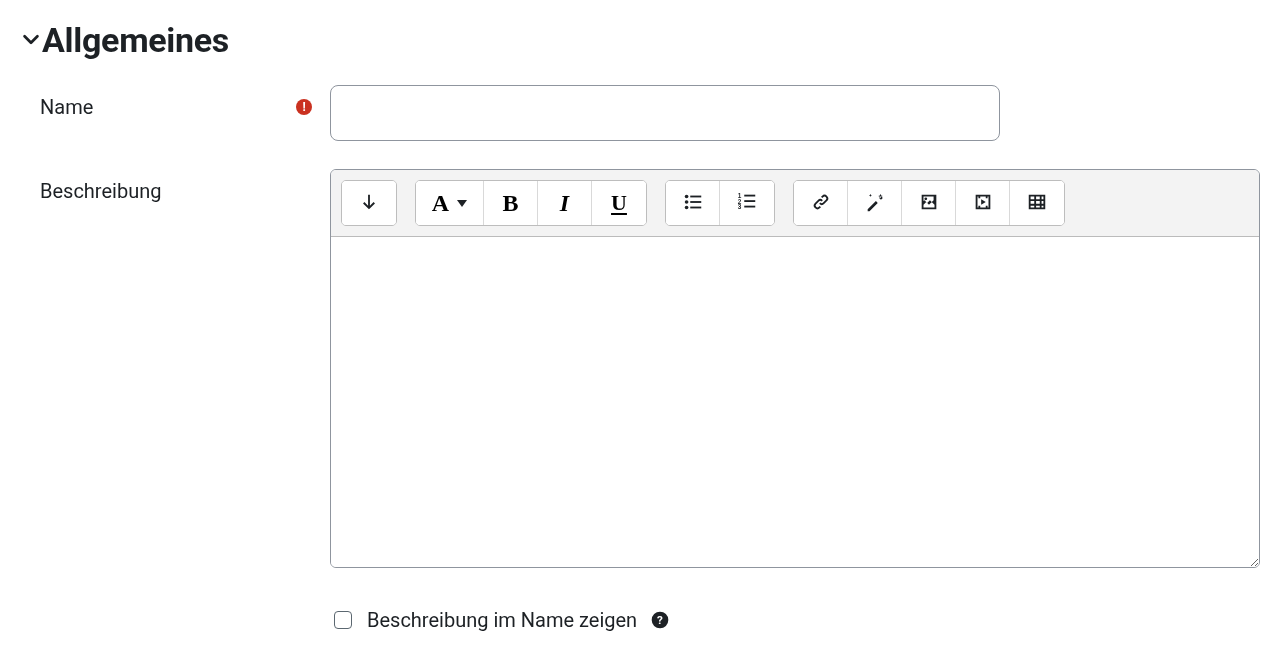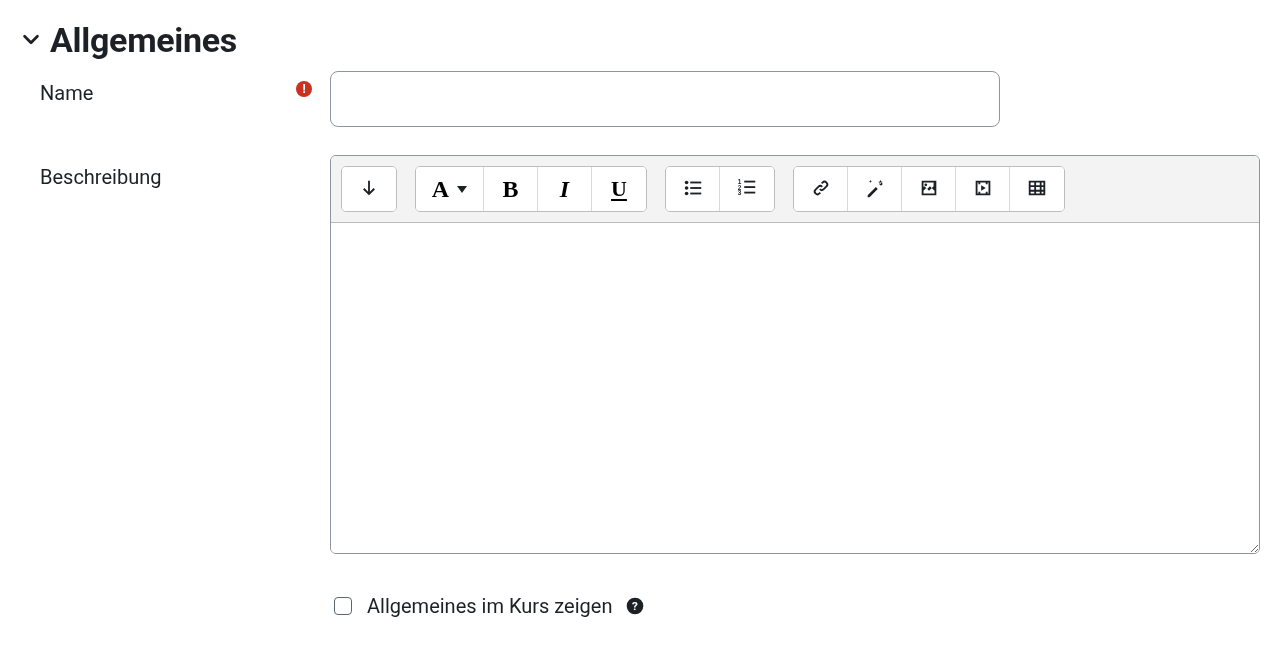--- a/index.html
+++ b/index.html
@@ -11,22 +11,22 @@
     color: #1d2125;
     background: #fff;
   }
   .page {
     width: 1280px;
     padding: 10px 20px 30px 20px;
   }
   .section-header {
     display: flex;
     align-items: center;
-    gap: 8px;
-    margin: 10px 0 11px 0;
+    gap: 0;
+    margin: 10px 0 25px 0;
   }
   .section-header .chev svg {
     width: 22px;
     height: 22px;
     display: block;
   }
   .section-title {
     font-size: 34px;
     font-weight: 700;
     letter-spacing: -0.3px;
@@ -34,20 +34,21 @@
   .form-row {
     display: flex;
     align-items: flex-start;
     margin-bottom: 28px;
   }
   .label-col {
     width: 310px;
     padding-left: 20px;
     padding-top: 10px;
     display: flex;
+    align-items: center;
     gap: 8px;
     font-size: 20px;
     color: #1d2125;
   }
   .label-col.top-align { align-items:flex-start; }
   .label-spacer { flex: 1; }
   .req-icon {
     width: 16px; height: 16px; border-radius: 50%;
     background: #ca3120;
     color: #fff;
@@ -276,21 +277,21 @@
 
 
         </div>
         <div class="editor-area" contenteditable="true" style=""></div>
       </div>
     </div>
   </div>
 
   <div class="checkbox-row">
     <input type="checkbox" class="ck" style="">
-    <span>Allgemeines im Kurs zeigen</span>
+    <span>Beschreibung im Name zeigen</span>
     <span class="help-icon">
       <svg viewBox="0 0 24 24">
           <circle cx="12" cy="12" r="10"></circle>
           <text x="12" y="17" text-anchor="middle" font-size="14" font-weight="700" fill="#fff">?</text>
         </svg>
     </span>
   </div>
 
 </div>
 

